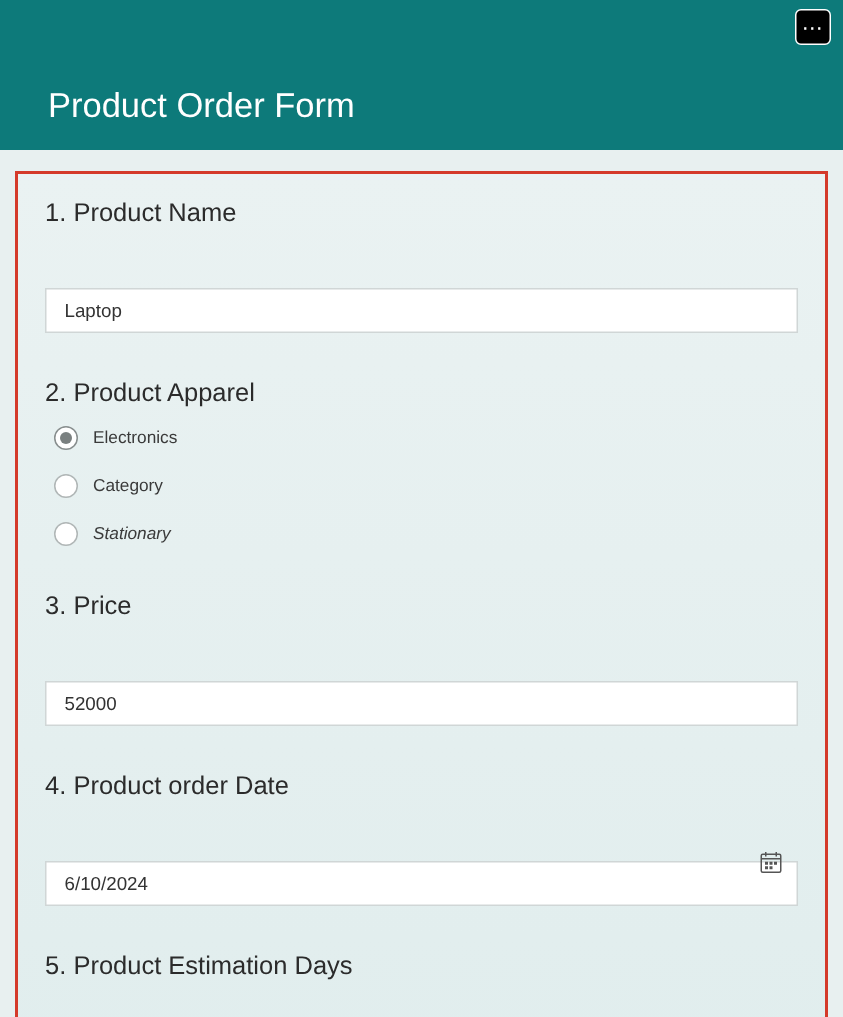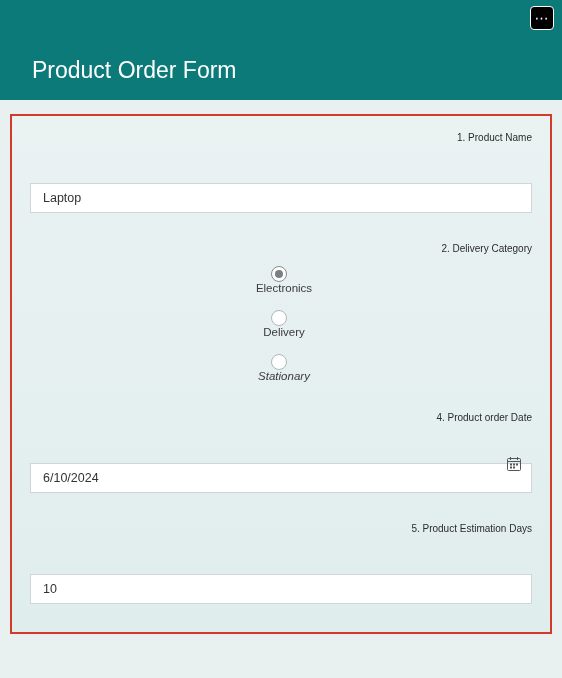--- a/index.html
+++ b/index.html
@@ -57,24 +57,23 @@
       padding: 16px 18px 20px 18px;
       background: linear-gradient(180deg, #eaf2f2 0%, #e0eded 100%);
     }
     .question {
       margin-bottom: 30px;
     }
     .question:last-child {
       margin-bottom: 8px;
     }
     .q-label {
-      font-size: 10px;
+      font-size: 17px;
       color: #2b2b2b;
       margin-bottom: 12px;
-      text-align: right;
     }
     .text-input {
       width: 100%;
       height: 30px;
       border: 1px solid #d0d6d6;
       background: #ffffff;
       padding: 0 12px;
       font-size: 12.5px;
       color: #333333;
       outline: none;
@@ -96,21 +95,20 @@
       pointer-events: none;
     }
     .radio-group {
       padding-left: 6px;
     }
     .radio-row {
       display: flex;
       align-items: center;
       margin-bottom: 16px;
       cursor: pointer;
-      flex-direction: column;
     }
     .radio-row:last-child {
       margin-bottom: 0;
       font-style: italic;
     }
     .radio-circle {
       width: 16px;
       height: 16px;
       border-radius: 50%;
       border: 1.5px solid #b0b6b6;
@@ -155,40 +153,47 @@
       <div class="q-label">
         <span>1.</span>
         <span>Product Name</span>
       </div>
       <input type="text" class="text-input" value="Laptop" style="">
     </div>
 
     <div class="question">
       <div class="q-label">
         <span>2.</span>
-        <span>Delivery Category</span>
+        <span>Product Apparel</span>
       </div>
       <div class="radio-group">
         <div class="radio-row">
           <div class="radio-circle selected">
               <div class="radio-dot"></div>
             </div>
           <span class="radio-label">Electronics</span>
         </div>
         <div class="radio-row">
           <div class="radio-circle"></div>
-          <span class="radio-label">Delivery</span>
+          <span class="radio-label">Category</span>
         </div>
         <div class="radio-row">
           <div class="radio-circle"></div>
           <span class="radio-label">Stationary</span>
         </div>
       </div>
     </div>
 
+    <div class="question">
+      <div class="q-label">
+        <span>3.</span>
+        <span>Price</span>
+      </div>
+      <input type="text" class="text-input" value="52000" style="">
+    </div>
 
     <div class="question">
       <div class="q-label">
         <span>4.</span>
         <span>Product order Date</span>
       </div>
       <div class="date-wrap">
         <input type="text" class="text-input date-input" value="6/10/2024" style="">
         <span class="date-icon">
           <svg viewBox="0 0 16 16" width="16" height="16">

